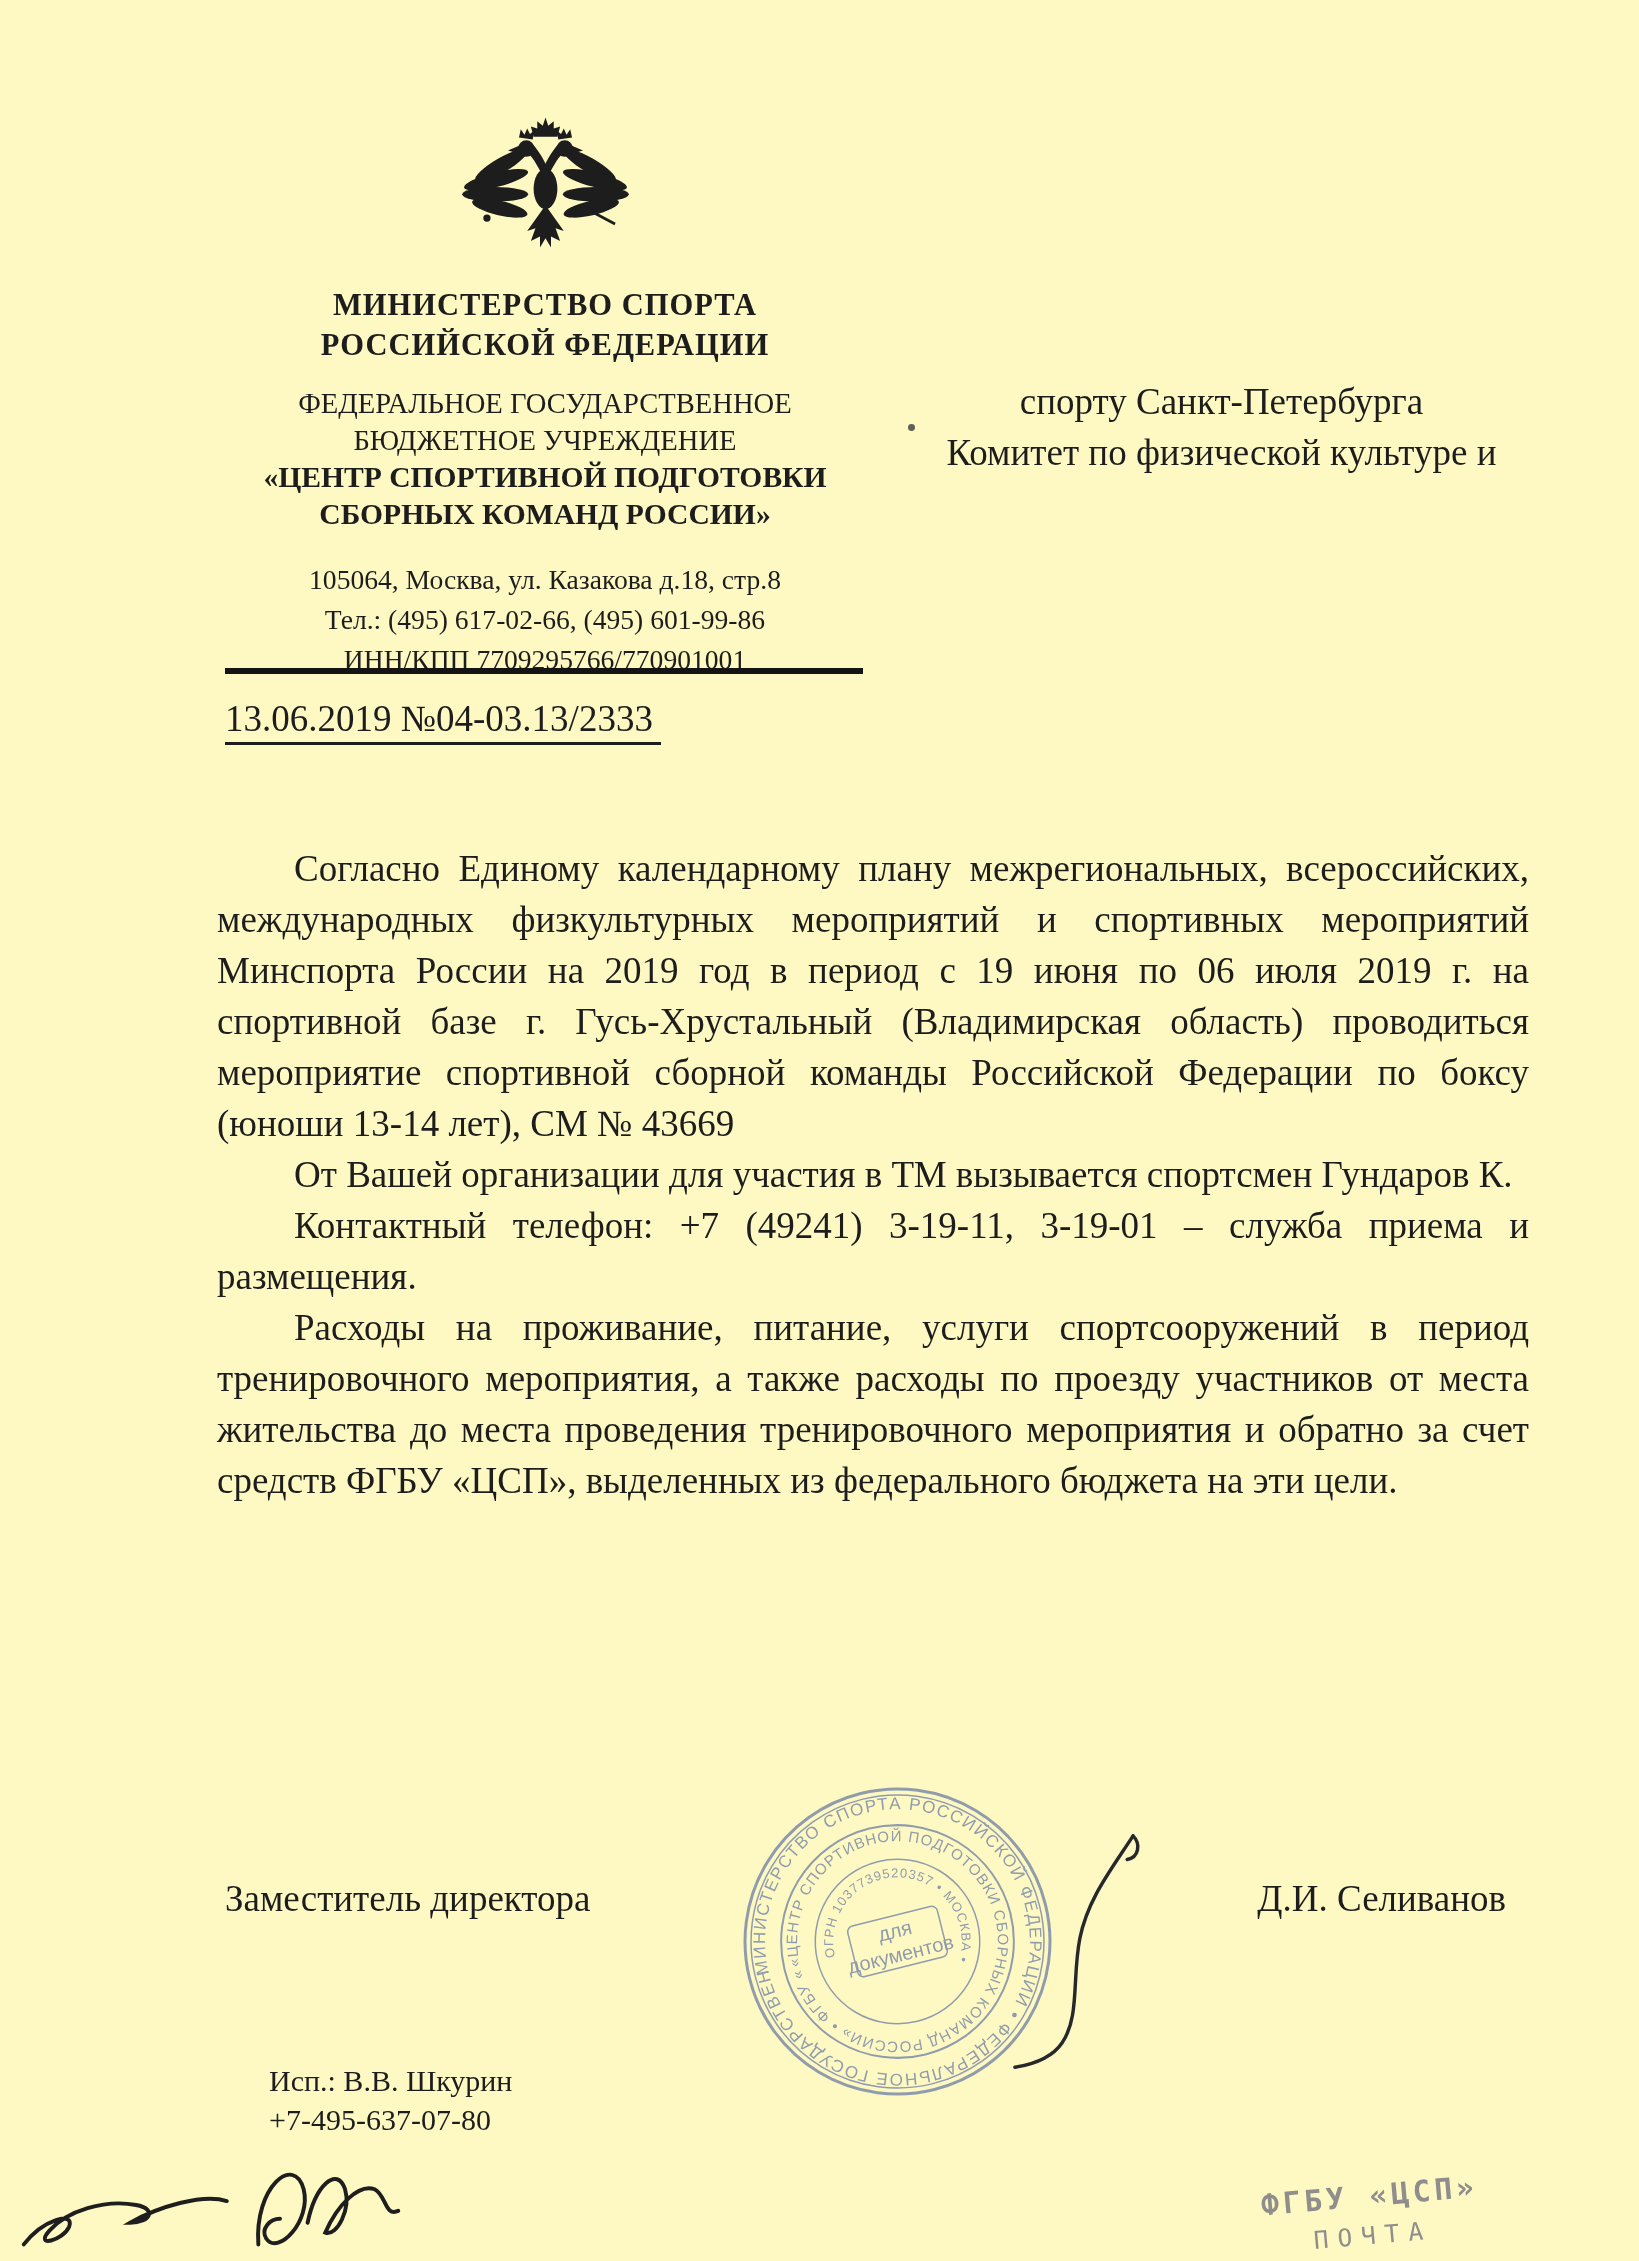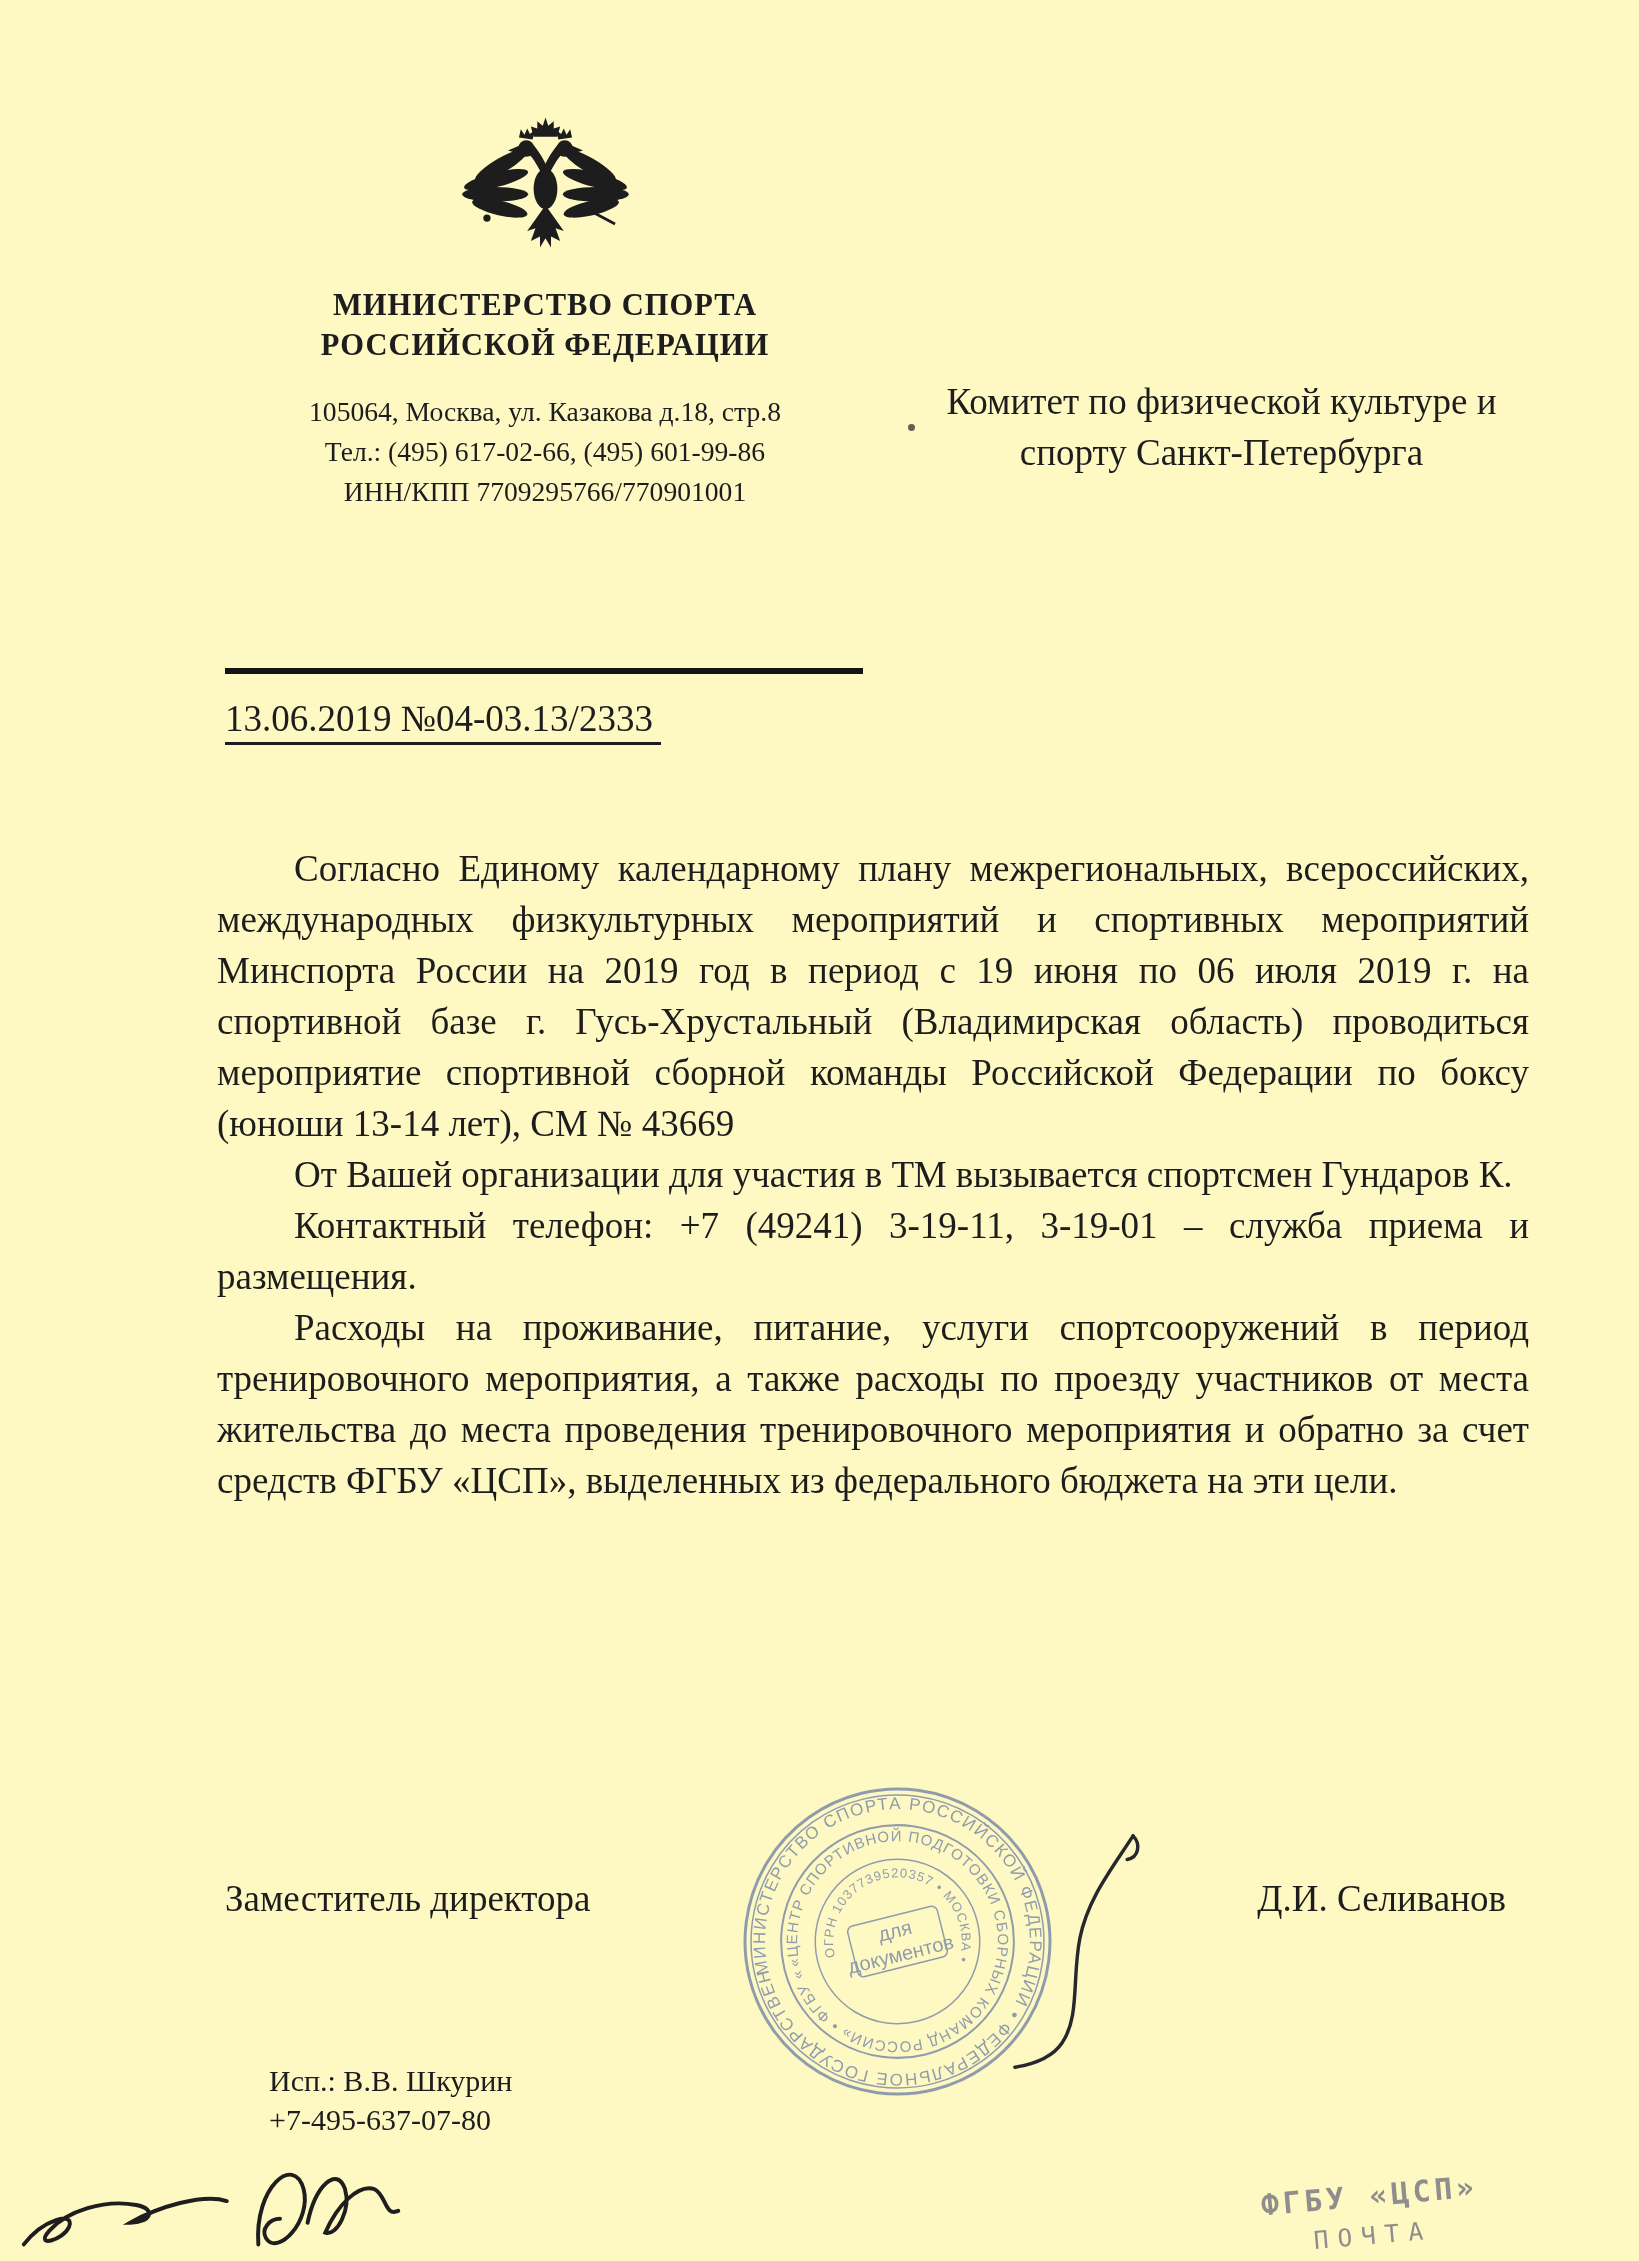--- a/index.html
+++ b/index.html
@@ -87,31 +87,37 @@
         <path d="M100,104 l-20,28 9,-3 -5,14 10,-5 0,12 6,-10 6,10 0,-12 10,5 -5,-14 9,3 z"></path>
 
         <circle cx="36" cy="118" r="4"></circle>
         <rect x="152" y="110" width="28" height="3" transform="rotate(28 152 110)"></rect>
       </g>
     </svg>
     <div class="ministry">
       <div>МИНИСТЕРСТВО СПОРТА</div>
       <div>РОССИЙСКОЙ ФЕДЕРАЦИИ</div>
     </div>
+    <div class="org">
+      <div>ФЕДЕРАЛЬНОЕ ГОСУДАРСТВЕННОЕ</div>
+      <div>БЮДЖЕТНОЕ УЧРЕЖДЕНИЕ</div>
+      <div class="b">«ЦЕНТР СПОРТИВНОЙ ПОДГОТОВКИ</div>
+      <div class="b">СБОРНЫХ КОМАНД РОССИИ»</div>
+    </div>
     <div class="addr">
       <div>105064, Москва, ул. Казакова д.18, стр.8</div>
       <div>Тел.: (495) 617-02-66, (495) 601-99-86</div>
       <div>ИНН/КПП 7709295766/770901001</div>
     </div>
   </div>
 
   <span class="ink-dot"></span>
   <div class="recipient">
+    <div>спорту Санкт-Петербурга</div>
     <div>Комитет по физической культуре и</div>
-    <div>спорту Санкт-Петербурга</div>
   </div>
 
   <div class="rule"></div>
   <div class="ref">
     <span>13.06.2019 №04-03.13/2333</span>
   </div>
 
   <div class="body-text">
     <p>Согласно Единому календарному плану межрегиональных, всероссийских, международных физкультурных мероприятий и спортивных мероприятий Минспорта России на 2019 год в период с 19 июня по 06 июля 2019 г.  на спортивной базе г. Гусь-Хрустальный (Владимирская область) проводиться мероприятие спортивной сборной команды Российской Федерации по боксу (юноши 13-14 лет), СМ № 43669</p>
     <p>От Вашей организации для участия в ТМ вызывается спортсмен Гундаров К.</p>

